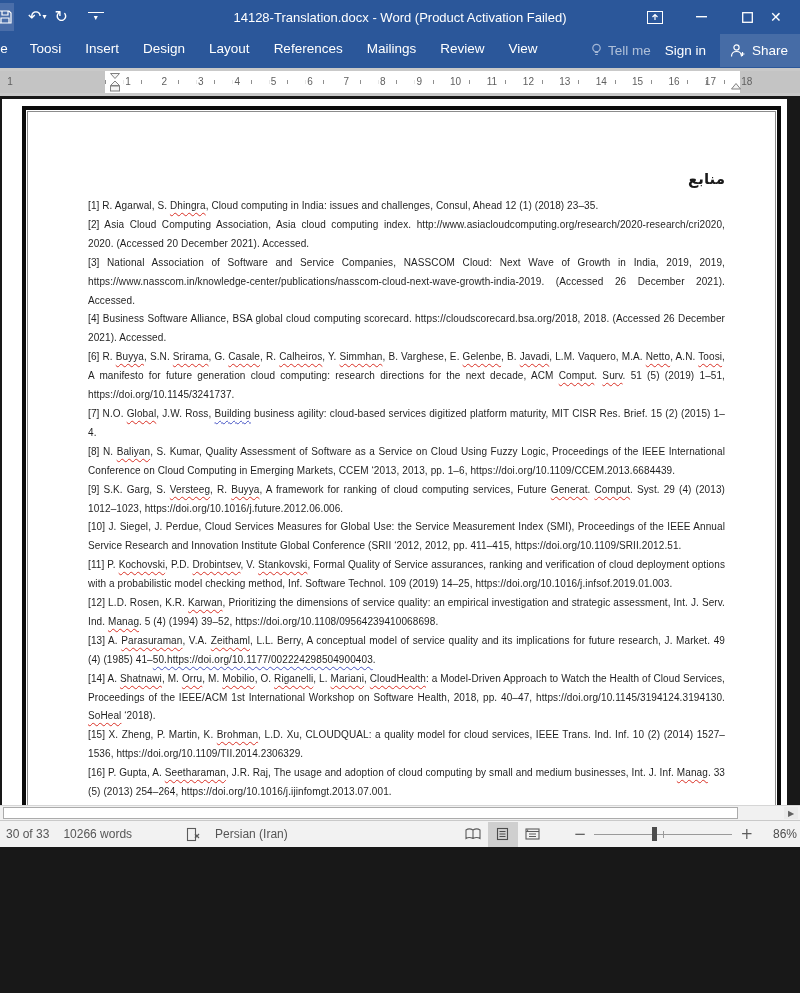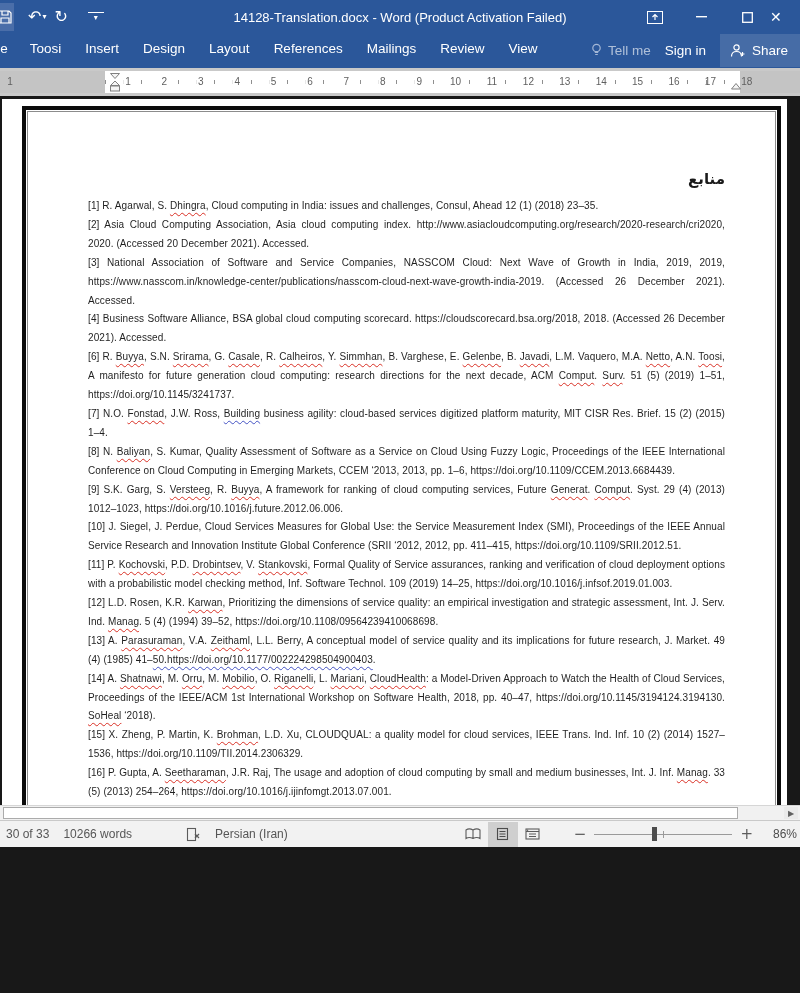--- a/index.html
+++ b/index.html
@@ -169,21 +169,21 @@
       <div class="pageborder">
         <div class="pageborder-inner"></div>
         <div class="content">
           <div class="heading" dir="rtl">منابع</div>
           <div class="refs" id="refs">
               <p>[1] R. Agarwal, S. <span class="sq-red">Dhingra</span>, Cloud computing in India: issues and challenges, Consul, Ahead 12 (1) (2018) 23–35.</p>
               <p>[2] Asia Cloud Computing Association, Asia cloud computing index. http://www.asiacloudcomputing.org/research/2020-research/cri2020, 2020. (Accessed 20 December 2021). Accessed.</p>
               <p>[3] National Association of Software and Service Companies, NASSCOM Cloud: Next Wave of Growth in India, 2019, 2019, https://www.nasscom.in/knowledge-center/publications/nasscom-cloud-next-wave-growth-india-2019. (Accessed 26 December 2021). Accessed.</p>
               <p>[4] Business Software Alliance, BSA global cloud computing scorecard. https://cloudscorecard.bsa.org/2018, 2018. (Accessed 26 December 2021). Accessed.</p>
               <p>[6] R. <span class="sq-red">Buyya</span>, S.N. <span class="sq-red">Srirama</span>, G. <span class="sq-red">Casale</span>, R. <span class="sq-red">Calheiros</span>, Y. <span class="sq-red">Simmhan</span>, B. Varghese, E. <span class="sq-red">Gelenbe</span>, B. <span class="sq-red">Javadi</span>, L.M. Vaquero, M.A. <span class="sq-red">Netto</span>, A.N. <span class="sq-red">Toosi</span>, A manifesto for future generation cloud computing: research directions for the next decade, ACM <span class="sq-red">Comput</span>. <span class="sq-red">Surv</span>. 51 (5) (2019) 1–51, https://doi.org/10.1145/3241737.</p>
-              <p>[7] N.O. <span class="sq-red">Fonstad</span>, J.W. Ross, <span class="sq-blue">Building</span> business agility: cloud-based services digitized platform maturity, MIT CISR Res. Brief. 15 (2) (2015) 1–4.</p>
+              <p>[7] N.O. <span class="sq-red">Global</span>, J.W. Ross, <span class="sq-blue">Building</span> business agility: cloud-based services digitized platform maturity, MIT CISR Res. Brief. 15 (2) (2015) 1–4.</p>
               <p>[8] N. <span class="sq-red">Baliyan</span>, S. Kumar, Quality Assessment of Software as a Service on Cloud Using Fuzzy Logic, Proceedings of the IEEE International Conference on Cloud Computing in Emerging Markets, CCEM ‘2013, 2013, pp. 1–6, https://doi.org/10.1109/CCEM.2013.6684439.</p>
               <p>[9] S.K. Garg, S. <span class="sq-red">Versteeg</span>, R. <span class="sq-red">Buyya</span>, A framework for ranking of cloud computing services, Future <span class="sq-red">Generat</span>. <span class="sq-red">Comput</span>. Syst. 29 (4) (2013) 1012–1023, https://doi.org/10.1016/j.future.2012.06.006.</p>
               <p>[10] J. Siegel, J. Perdue, Cloud Services Measures for Global Use: the Service Measurement Index (SMI), Proceedings of the IEEE Annual Service Research and Innovation Institute Global Conference (SRII ‘2012, 2012, pp. 411–415, https://doi.org/10.1109/SRII.2012.51.</p>
               <p>[11] P. <span class="sq-red">Kochovski</span>, P.D. <span class="sq-red">Drobintsev</span>, V. <span class="sq-red">Stankovski</span>, Formal Quality of Service assurances, ranking and verification of cloud deployment options with a probabilistic model checking method, Inf. Software Technol. 109 (2019) 14–25, https://doi.org/10.1016/j.infsof.2019.01.003.</p>
               <p>[12] L.D. Rosen, K.R. <span class="sq-red">Karwan</span>, Prioritizing the dimensions of service quality: an empirical investigation and strategic assessment, Int. J. Serv. Ind. <span class="sq-red">Manag</span>. 5 (4) (1994) 39–52, https://doi.org/10.1108/09564239410068698.</p>
               <p>[13] A. <span class="sq-red">Parasuraman</span>, V.A. <span class="sq-red">Zeithaml</span>, L.L. Berry, A conceptual model of service quality and its implications for future research, J. Market. 49 (4) (1985) 41–<span class="sq-blue">50.https://doi.org/10.1177/002224298504900403</span>.</p>
               <p>[14] A. <span class="sq-red">Shatnawi</span>, M. <span class="sq-red">Orru</span>, M. <span class="sq-red">Mobilio</span>, O. <span class="sq-red">Riganelli</span>, L. <span class="sq-red">Mariani</span>, <span class="sq-red">CloudHealth</span>: a Model-Driven Approach to Watch the Health of Cloud Services, Proceedings of the IEEE/ACM 1st International Workshop on Software Health, 2018, pp. 40–47, https://doi.org/10.1145/3194124.3194130. <span class="sq-red">SoHeal</span> ‘2018).</p>
               <p>[15] X. Zheng, P. Martin, K. <span class="sq-red">Brohman</span>, L.D. Xu, CLOUDQUAL: a quality model for cloud services, IEEE Trans. Ind. Inf. 10 (2) (2014) 1527–1536, https://doi.org/10.1109/TII.2014.2306329.</p>
               <p>[16] P. Gupta, A. <span class="sq-red">Seetharaman</span>, J.R. Raj, The usage and adoption of cloud computing by small and medium businesses, Int. J. Inf. <span class="sq-red">Manag</span>. 33 (5) (2013) 254–264, https://doi.org/10.1016/j.ijinfomgt.2013.07.001.</p>
             </div>

